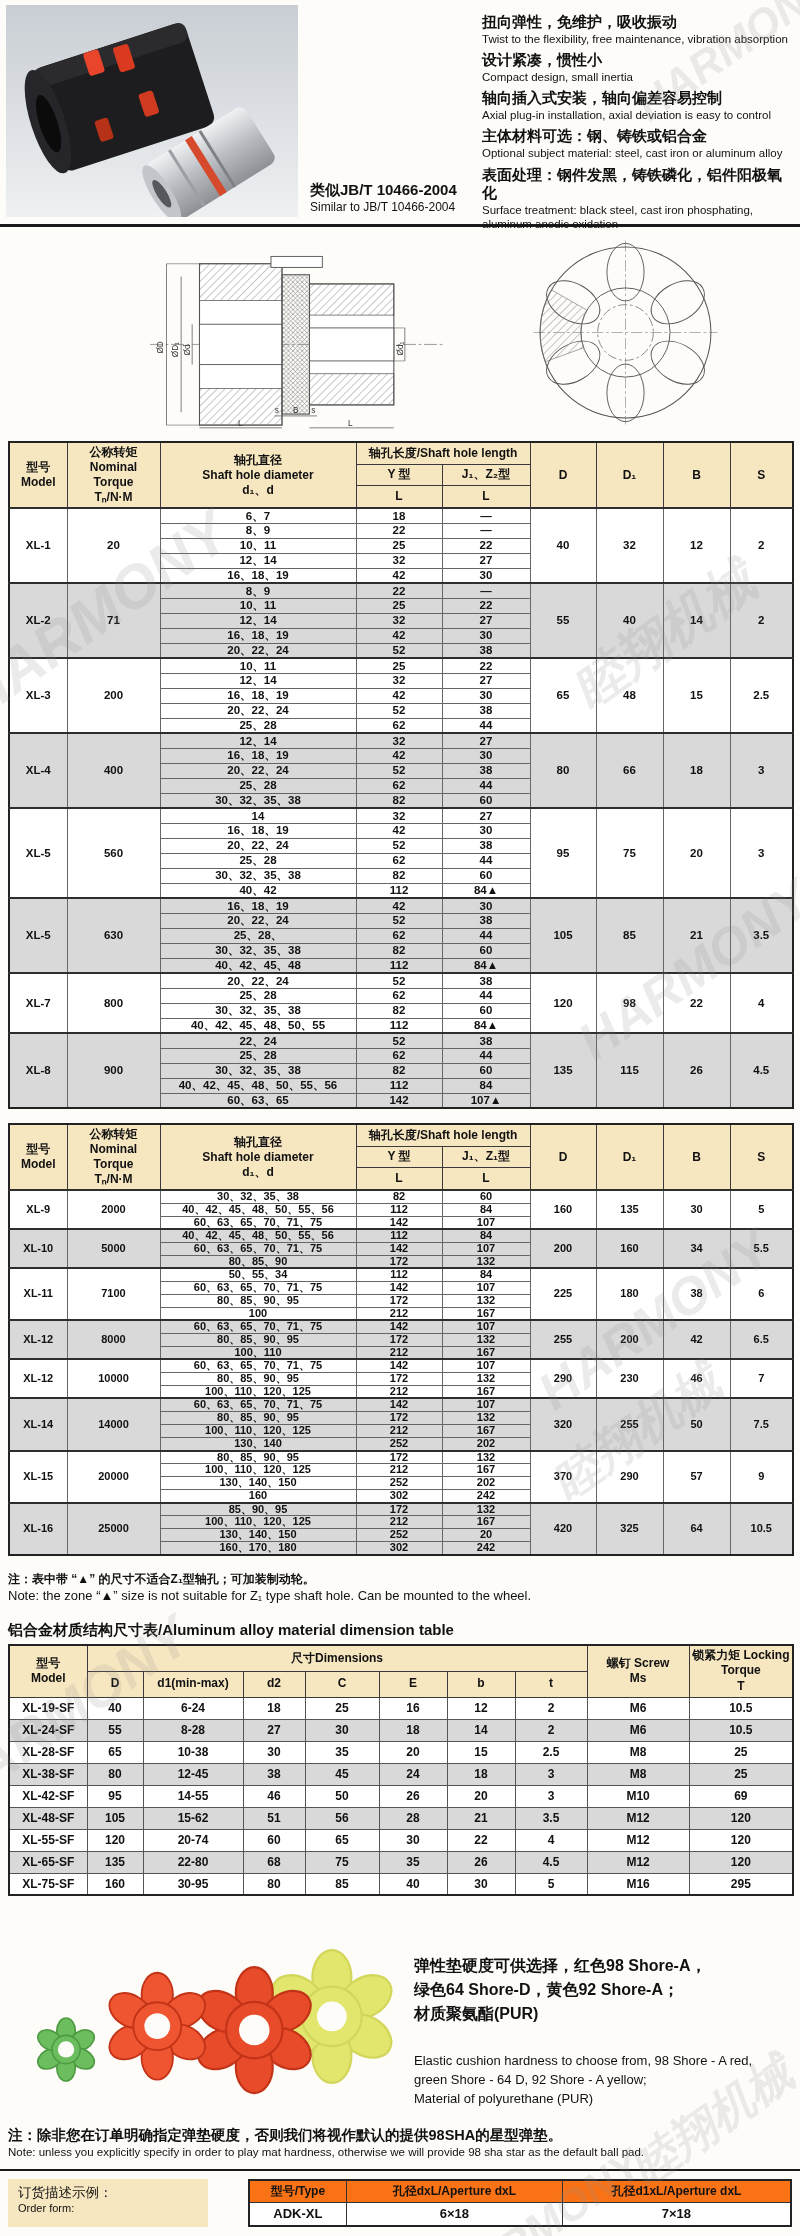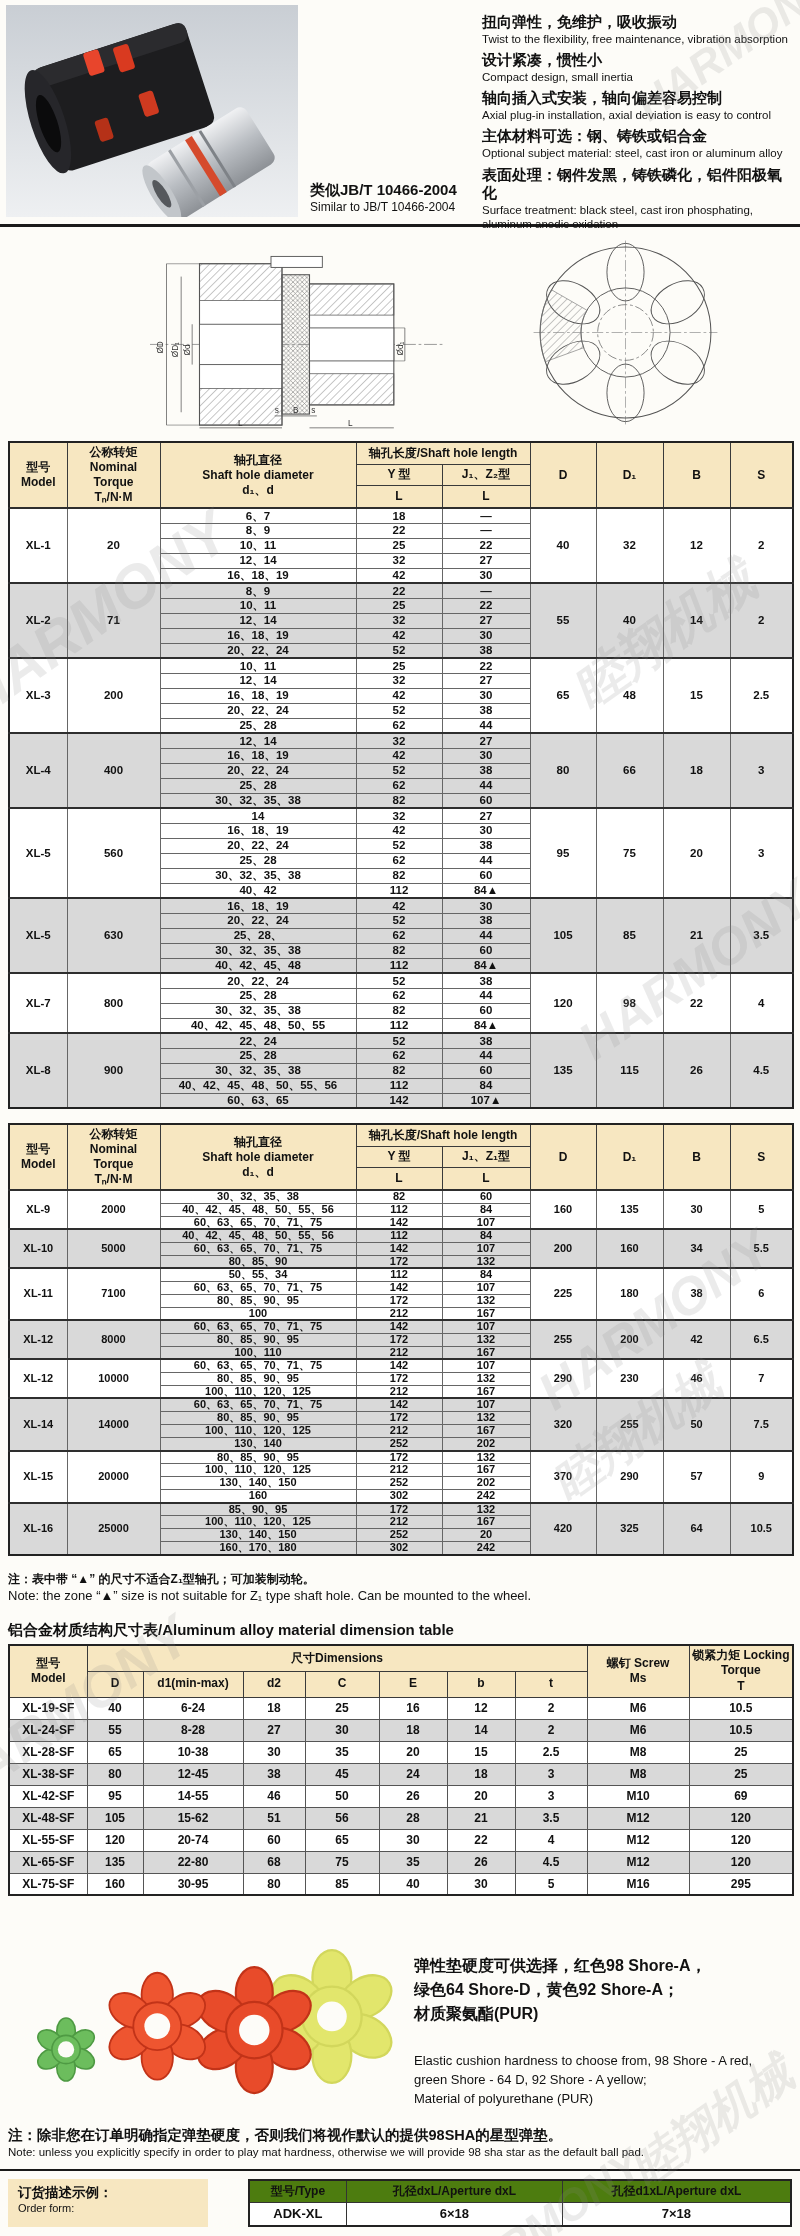--- a/index.html
+++ b/index.html
@@ -49,25 +49,25 @@
   table.alu tr.gray td { background:#d9d9d9; }
   
   .spider { display:flex; height:228px; padding:6px 8px 0 0; position:relative; z-index:2;}
   .spider-img { width:396px; flex:none; }
   .spider-text { flex:1; padding:52px 6px 0 18px; }
   .spider-zh { font-weight:bold; font-size:16px; line-height:1.5; white-space:pre-line; }
   .spider-en { font-size:13px; line-height:1.45; margin-top:26px; white-space:pre-line; }
   
   .orderwrap { display:flex; align-items:stretch; margin:4px 8px 16px 8px; position:relative; z-index:2;}
   .order-label { background:#f7e7c1; width:200px; flex:none; padding:5px 10px; }
-  .order-label-zh { font-weight:bold; font-size:13.5px; }
+  .order-label-zh { font-weight:normal; font-size:13.5px; }
   .order-label-en { font-size:11px; }
   .order-gap { width:40px; flex:none; }
   table.order { flex:1; border-collapse:collapse; border:2px solid #222; background:#fff; }
-  table.order th { border:1px solid #333; font-weight:bold; font-size:12px; height:23px; background:#4d7c0f; }
+  table.order th { border:1px solid #333; font-weight:bold; font-size:12px; height:23px; background:#f97316; }
   table.order td { border:1px solid #333; font-weight:bold; font-size:13px; height:23px; text-align:center; }
 </style>
 </head>
 <body>
 
 <div class="page">
 
   <section class="top">
     <div class="photo">
       <svg viewBox="0 0 292 212" width="292" height="212">

